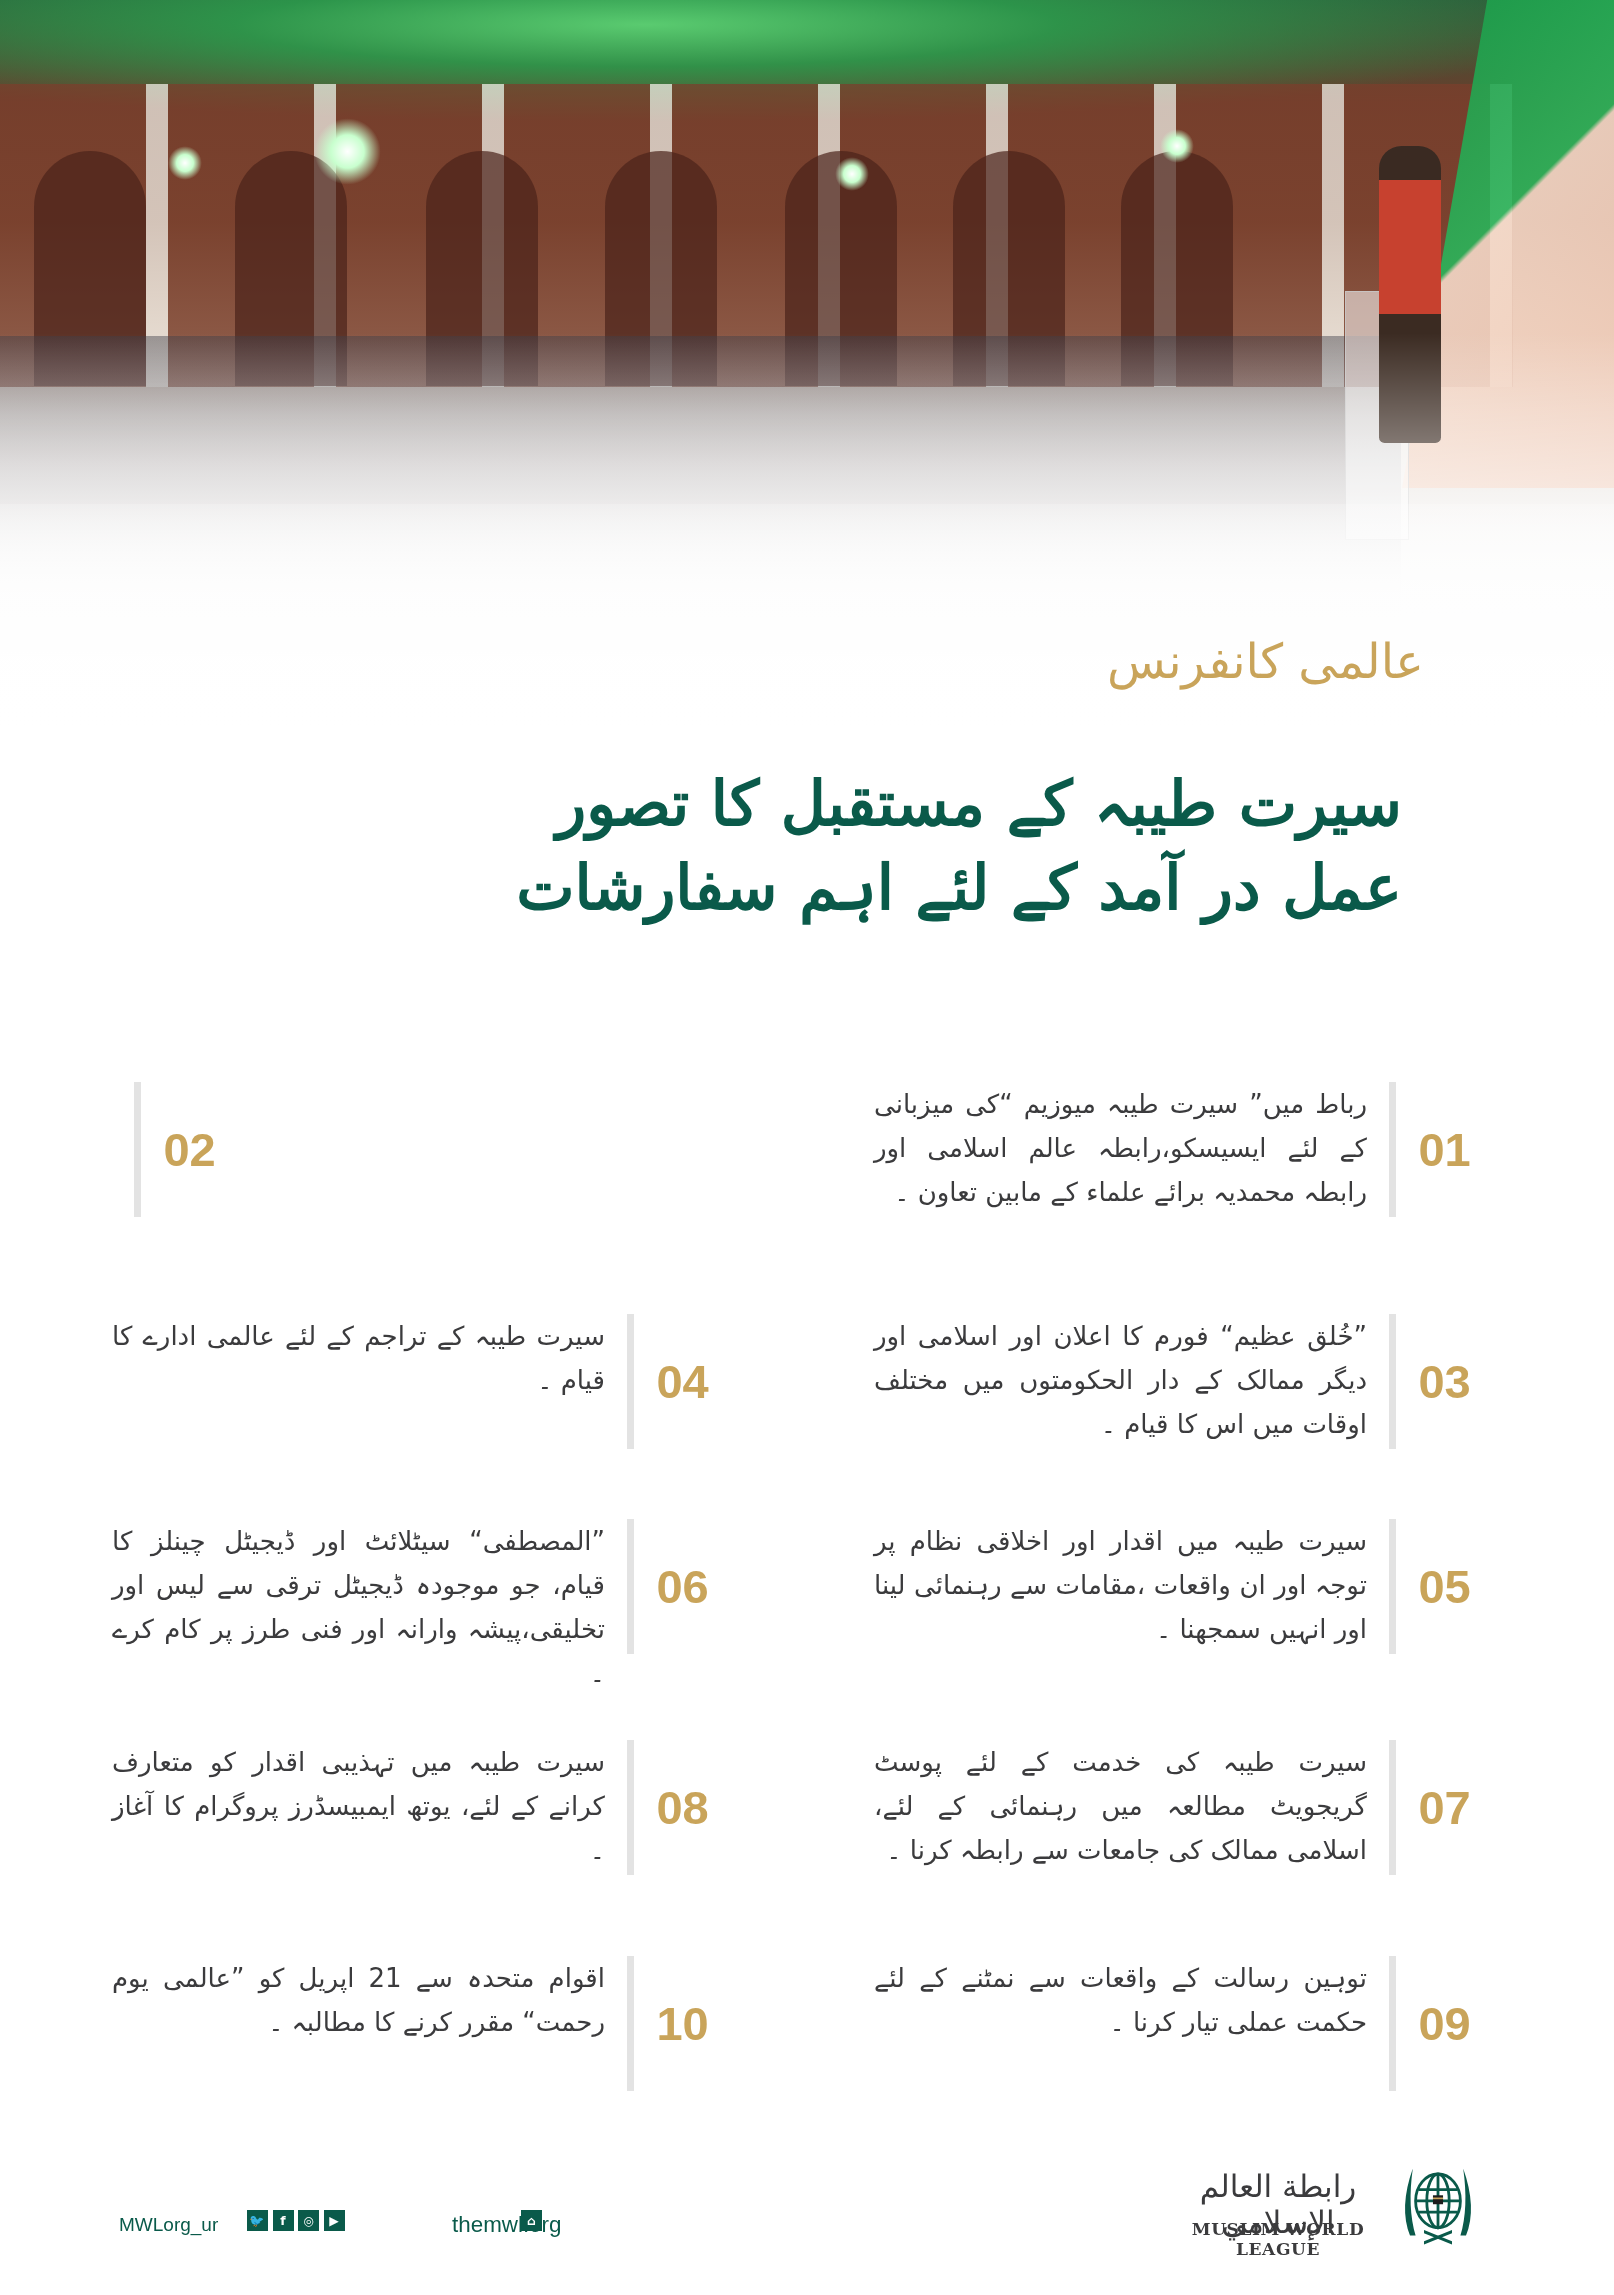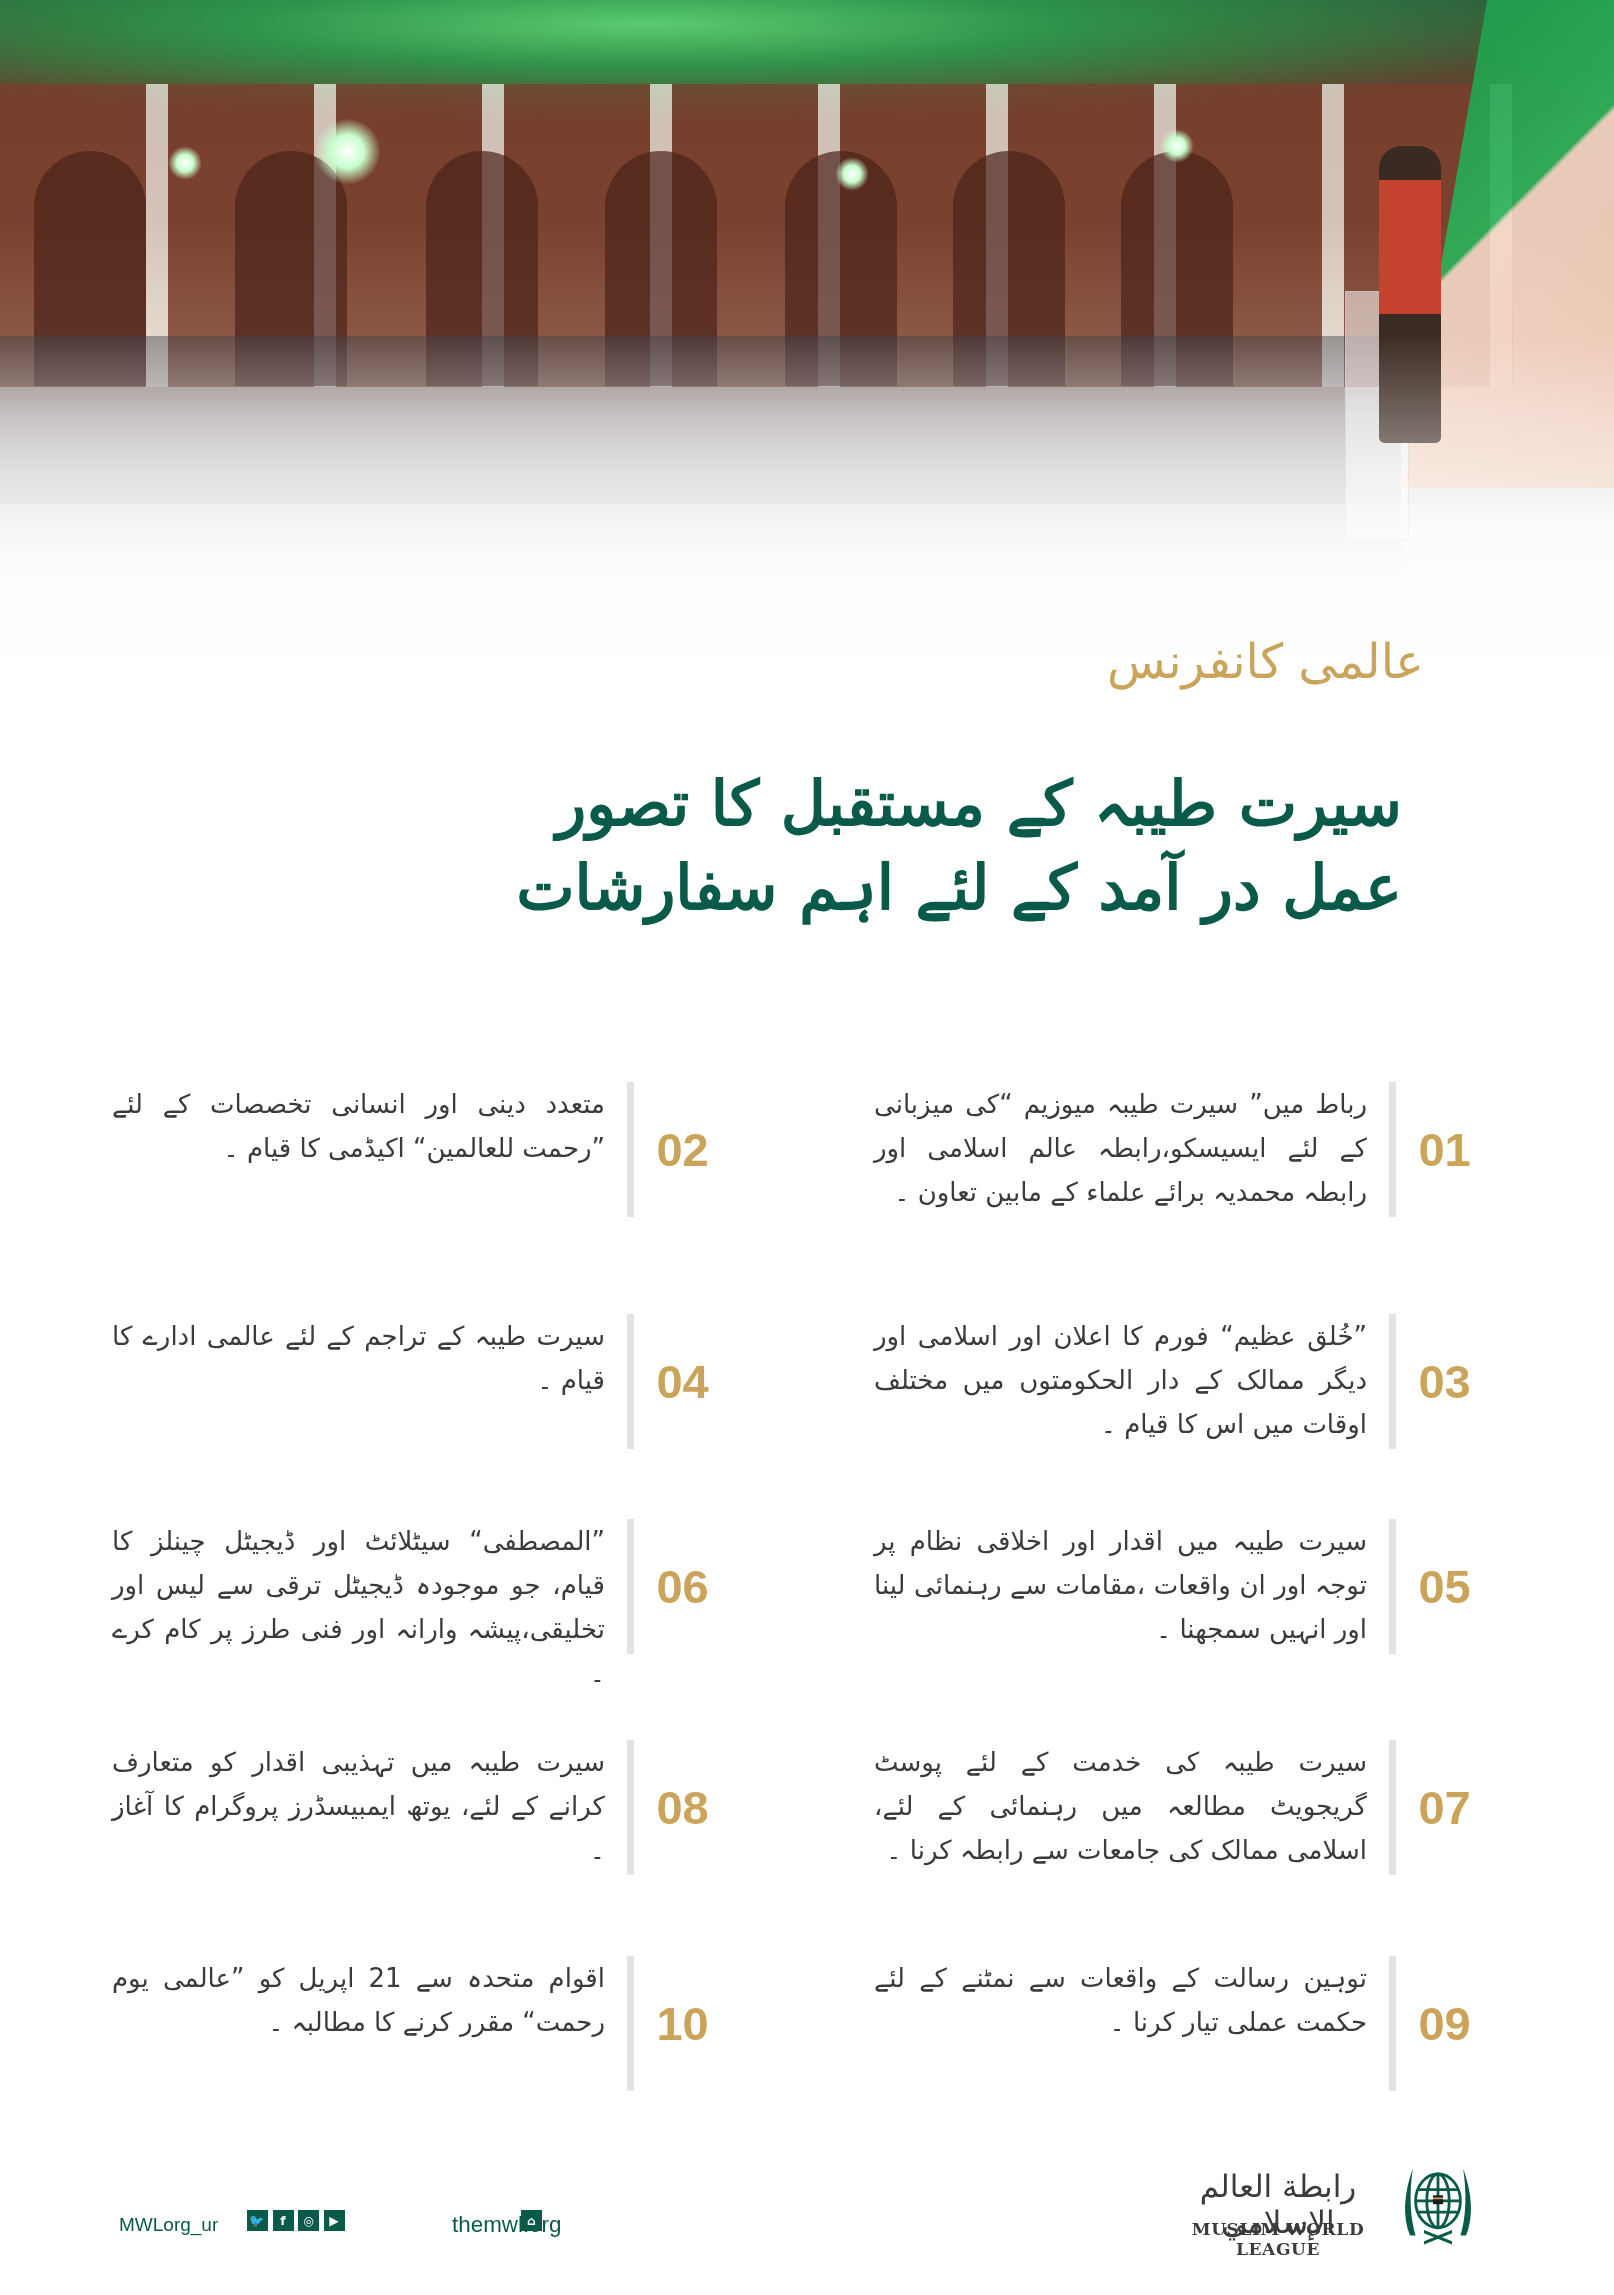--- a/index.html
+++ b/index.html
@@ -142,21 +142,20 @@
   <div>سیرت طیبہ کے مستقبل کا تصور</div>
   <div>عمل در آمد کے لئے اہم سفارشات</div>
 </div>
 
 <div class="item" style="left:874px; top:1082px;">
   <div class="text">رباط میں” سیرت طیبہ میوزیم “کی میزبانی کے لئے ایسیسکو،رابطہ عالم اسلامی اور رابطہ محمدیہ برائے علماء کے مابین تعاون ۔</div>
   <div class="divider"></div>
   <div class="num">01</div>
 </div>
 <div class="item" style="left:112px; top:1082px;">
-  <div class="text">متعدد دینی اور انسانی تخصصات کے لئے ”رحمت للعالمین“ اکیڈمی کا قیام ۔</div>
   <div class="divider"></div>
   <div class="num">02</div>
 </div>
 
 <div class="item" style="left:874px; top:1314px;">
   <div class="text">”خُلق عظیم“ فورم کا اعلان اور اسلامی اور دیگر ممالک کے دار الحکومتوں میں مختلف اوقات میں اس کا قیام ۔</div>
   <div class="divider"></div>
   <div class="num">03</div>
 </div>
 <div class="item" style="left:112px; top:1314px;">

